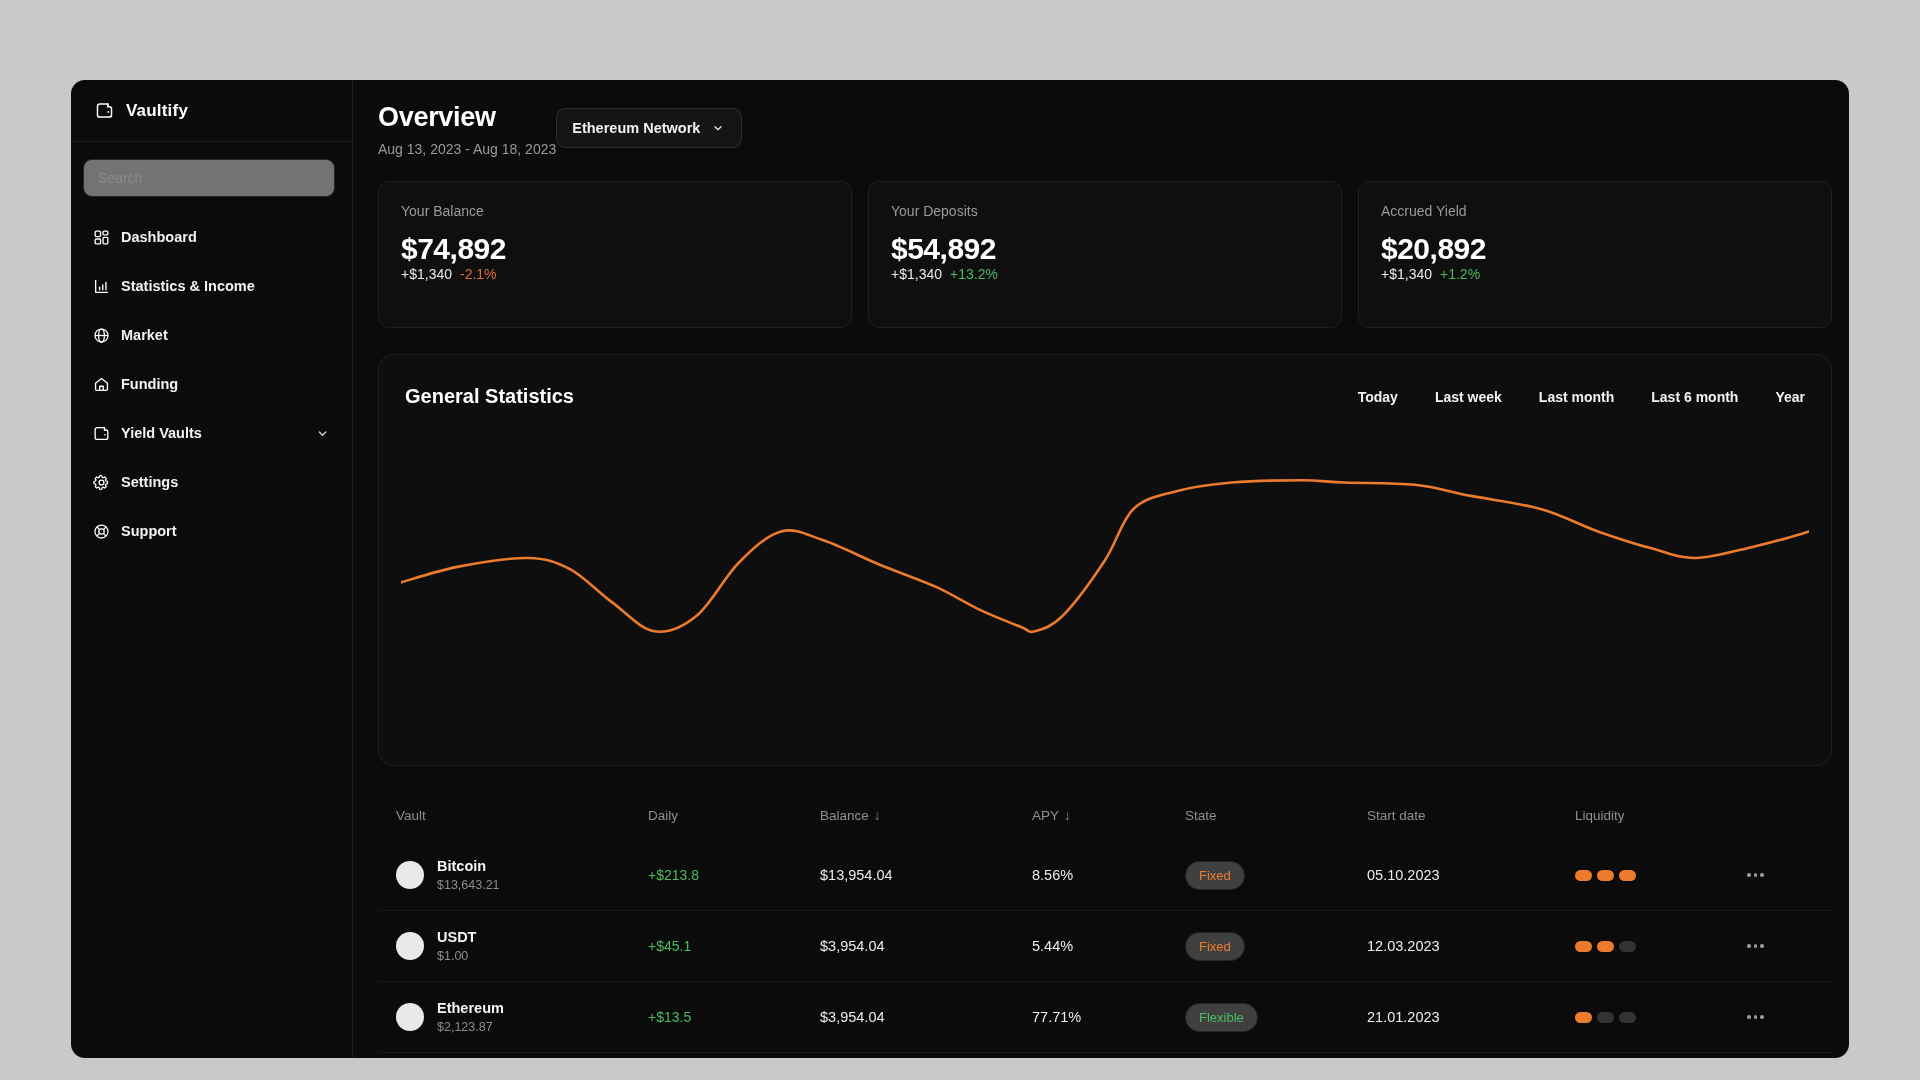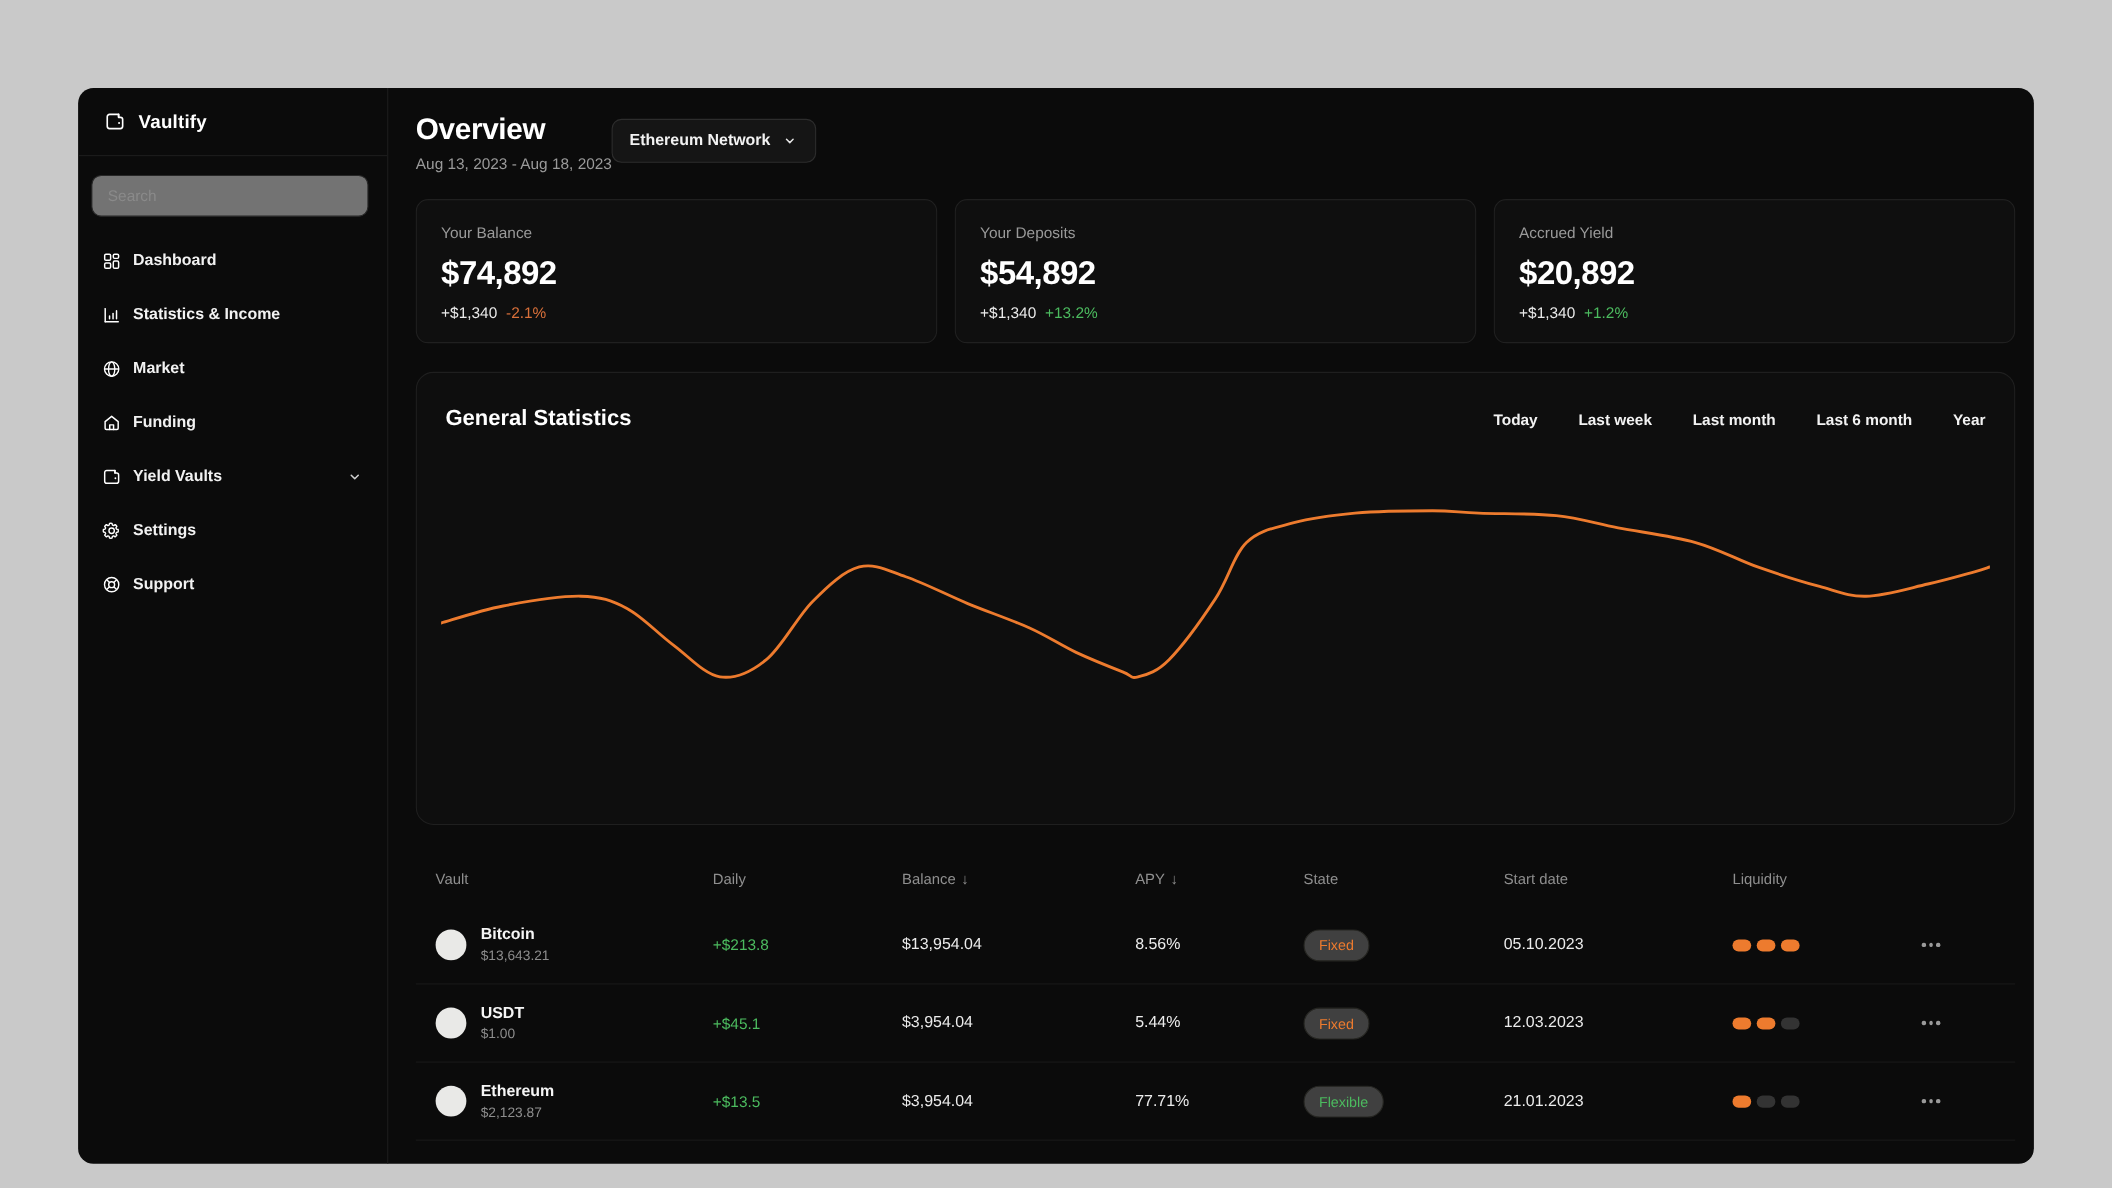--- a/index.html
+++ b/index.html
@@ -42,26 +42,26 @@
   .date-range{margin-top:8px;color:#9a9a9a;font-size:14px}
   .network-btn{
     display:flex;align-items:center;gap:10px;height:40px;padding:0 15px;margin-top:6px;
     background:#151515;border:1px solid #2d2d2d;border-radius:9px;
     color:#f2f2f2;font-size:14.5px;font-weight:600;font-family:inherit;cursor:pointer;
   }
   .network-btn .icon{width:16px;height:16px;color:#e5e5e5}
   
   .stat-cards{display:grid;grid-template-columns:repeat(3,1fr);gap:16px;margin-top:24px}
   .card{
-    height:131px;background:#0f0f0f;border:1px solid #202020;border-radius:11px;
+    height:147px;background:#0f0f0f;border:1px solid #202020;border-radius:11px;
     padding:21px 22px;box-sizing:border-box;
   }
   .card-label{color:#9a9a9a;font-size:14px}
   .card-value{color:#fff;font-size:30px;font-weight:700;margin-top:13px;letter-spacing:-.5px}
-  .card-delta{margin-top:10px;font-size:14px;display:flex;gap:8px;align-items:baseline}
+  .card-delta{font-size:14px;display:flex;gap:8px;align-items:baseline}
   .card-delta .abs{color:#eaeaea;font-weight:500}
   .card-delta .pct{font-weight:500}
   
   .chart-card{
     margin-top:26px;height:412px;background:#0e0e0e;border:1px solid #1f1f1f;
     border-radius:16px;box-sizing:border-box;padding:30px 26px 0;position:relative;
   }
   .chart-head{display:flex;justify-content:space-between;align-items:center}
   .chart-head h2{margin:0;color:#fff;font-size:20px;font-weight:700}
   .filters{display:flex;gap:37px}

